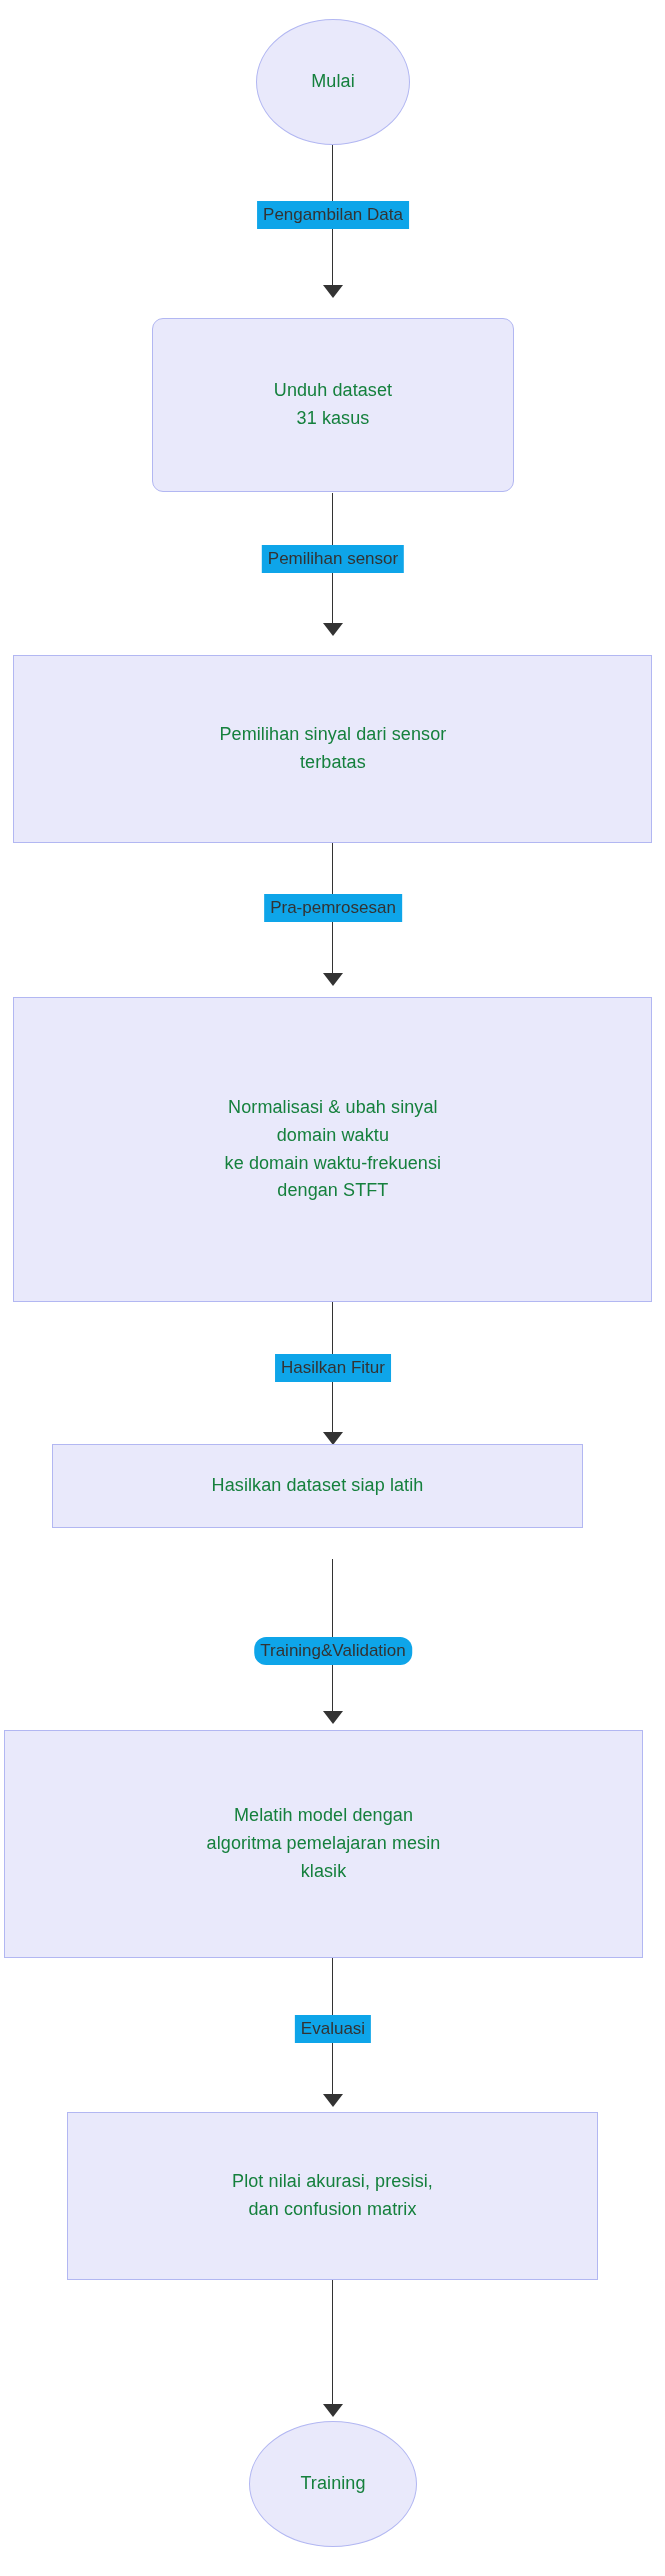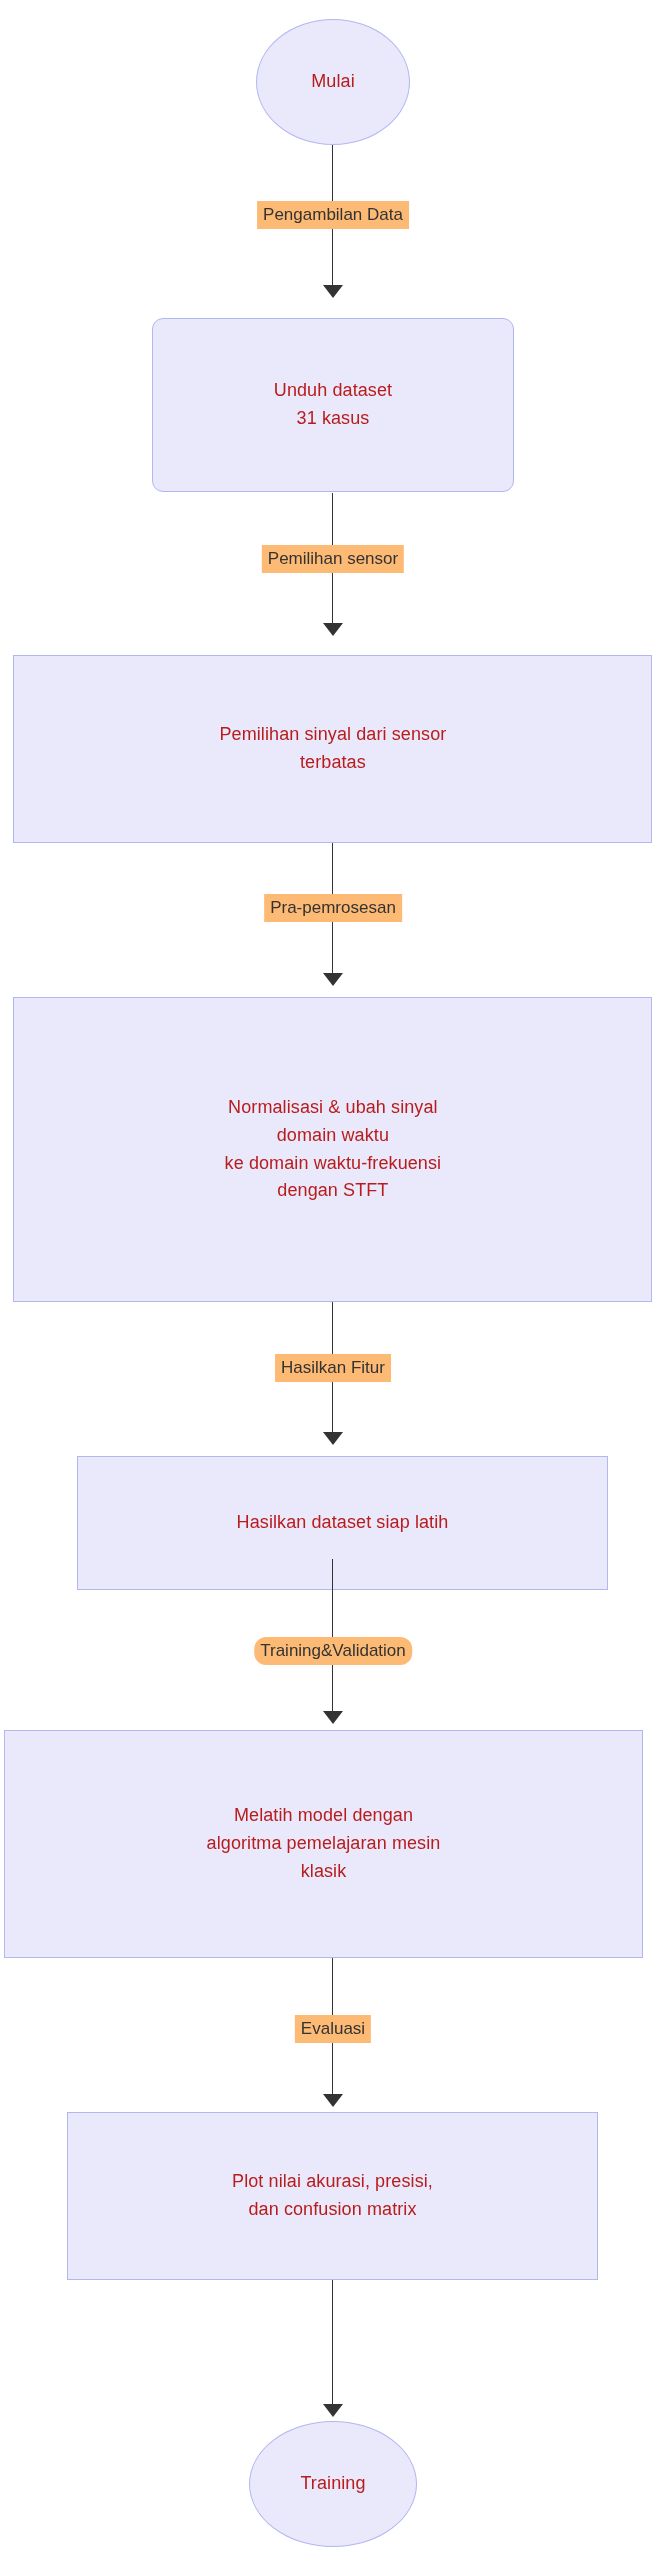--- a/index.html
+++ b/index.html
@@ -24,21 +24,21 @@
 
   
   .node {
     position: absolute;
     box-sizing: border-box;
     background: #e9e9fb;
     border: 1.3px solid #b2b7f2;
     display: flex;
     align-items: center;
     text-align: center;
-    color: #b91c1c;
+    color: #15803d;
     font-size: 18px;
     line-height: 1.55;
     letter-spacing: 0.1px;
     white-space: pre-line;
   }
 
   .node.terminal {
     border-radius: 50%;
   }
 
@@ -63,21 +63,21 @@
     width: 0;
     height: 0;
     border-left: 10px solid transparent;
     border-right: 10px solid transparent;
     border-top: 13.4px solid #333333;
   }
 
   
   .edge-label {
     position: absolute;
-    background: #fdba74;
+    background: #0ea5e9;
     color: #333333;
     font-size: 17px;
     line-height: 1.28;
     padding: 2.7px 6px 4px 6px;
     white-space: nowrap;
     transform: translateX(-50%);
     left: 333px;
   }
 </style>
 </head>
@@ -115,21 +115,21 @@
     <span class="node-label">Normalisasi &amp; ubah sinyal
 domain waktu
 ke domain waktu-frekuensi
 dengan STFT</span>
   </div>
 
   <div class="edge-line" style="top:1302px; height:134px;"></div>
   <div class="edge-arrow" style="top:1432px;"></div>
   <div class="edge-label" style="top:1354px;">Hasilkan Fitur</div>
 
-  <div class="node" style="left:77px; top:1444px; width:531px; height:134px;margin-top:12px;">
+  <div class="node" style="left:52px; top:1444px; width:531px; height:84px;">
     <span class="node-label">Hasilkan dataset siap latih</span>
   </div>
 
   <div class="edge-line" style="top:1559px; height:156px;"></div>
   <div class="edge-arrow" style="top:1711px;"></div>
   <div class="edge-label" style="top:1637px;border-radius:12px;">Training&amp;Validation</div>
 
   <div class="node" style="left:4px; top:1730px; width:639px; height:228px;">
     <span class="node-label">Melatih model dengan
 algoritma pemelajaran mesin

